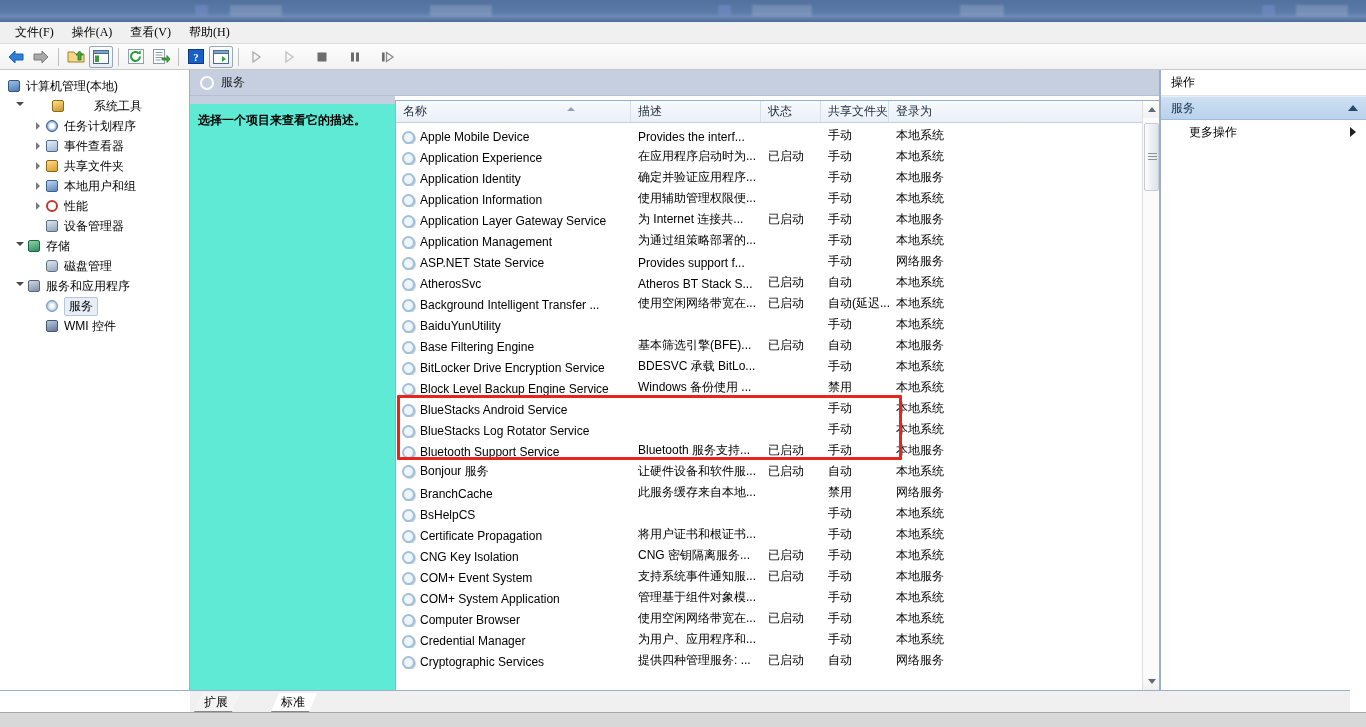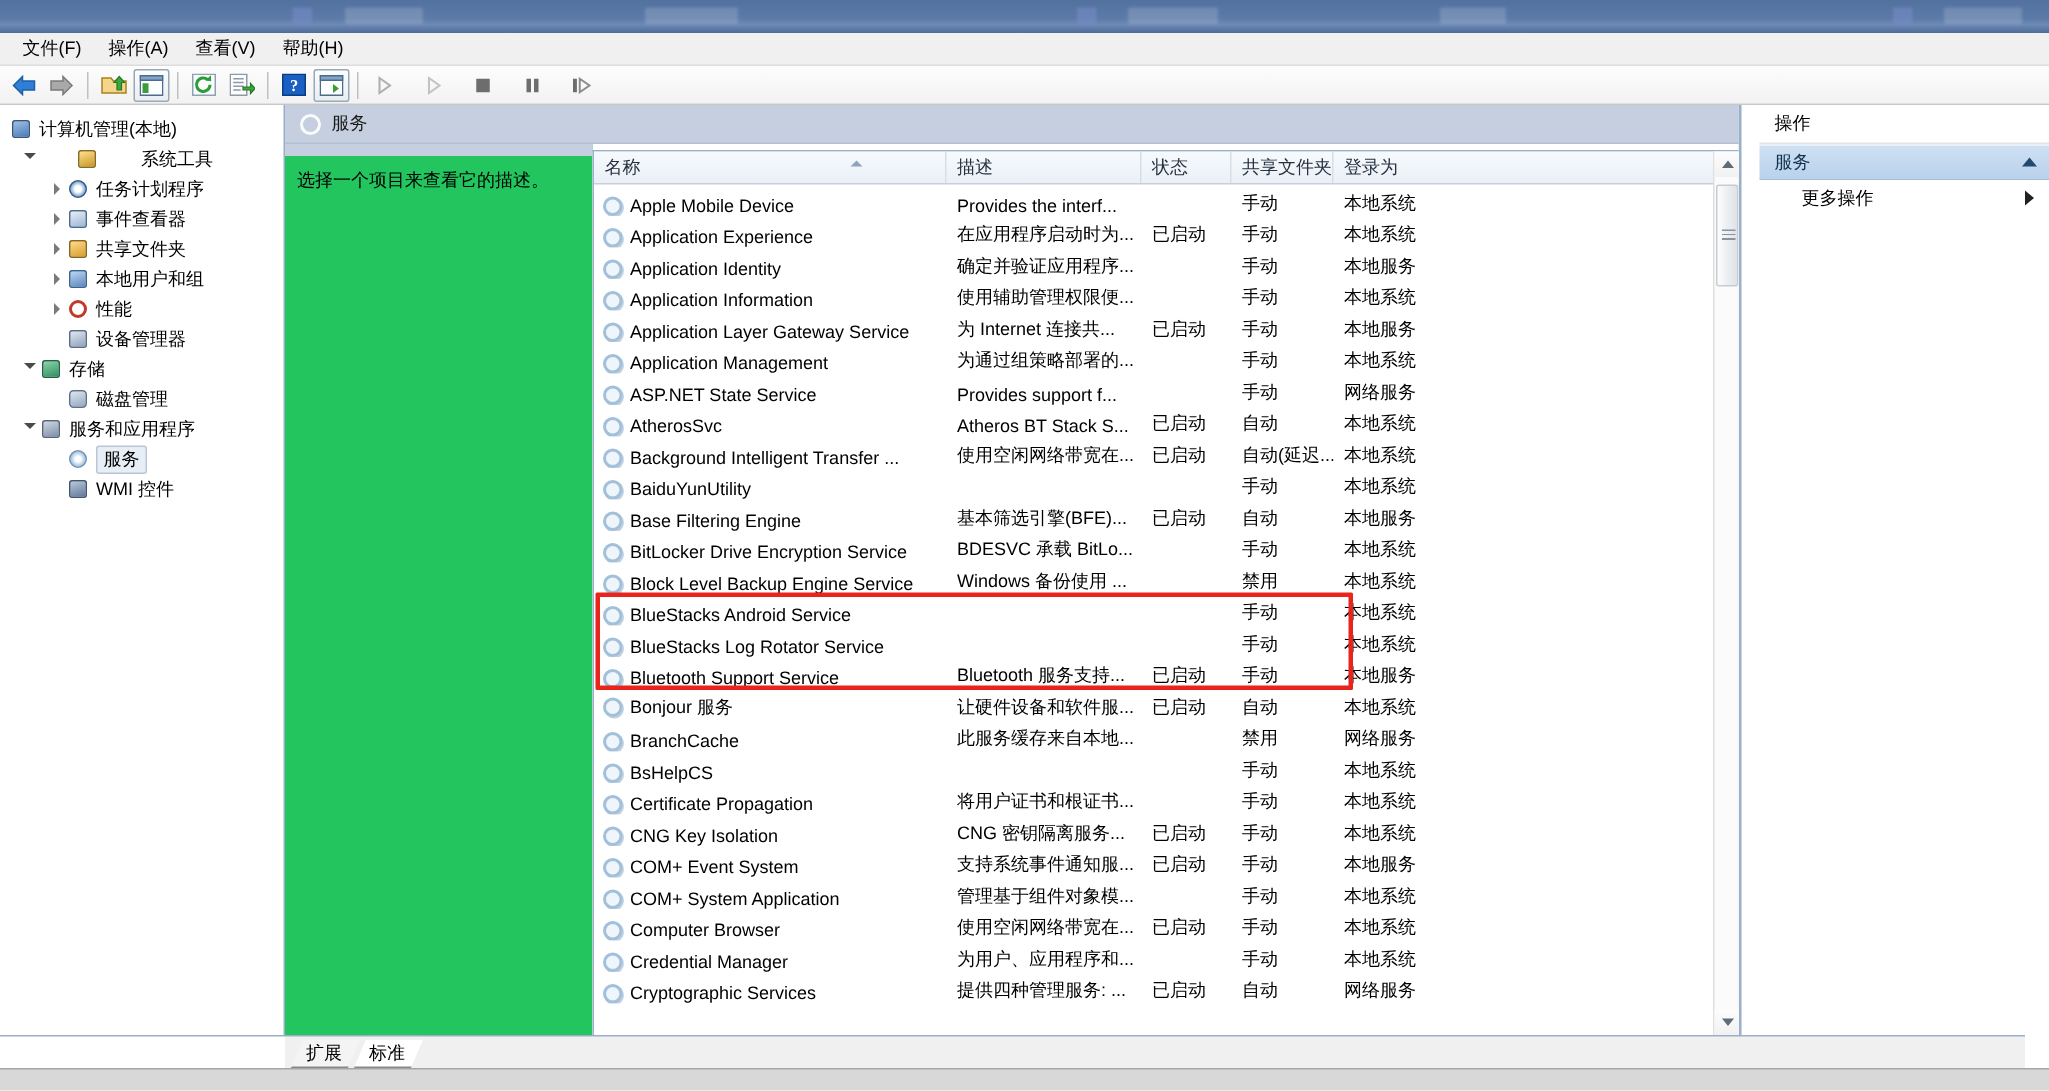--- a/index.html
+++ b/index.html
@@ -53,21 +53,21 @@
     background: linear-gradient(180deg,#f6b9ae 0%, #e8796a 45%, #d6523f 52%, #ea8a78 100%);
     border-color: #a8503f; color: #fff; font-weight: bold;
   }
   .glyph-min { display:block; width:10px; height:3px; background:#23456e; margin-top:6px; }
   .glyph-max { display:block; width:10px; height:9px; border:1.5px solid #23456e; border-top-width:3px; }
 
   
   #menubar {
     position: absolute; left: 0; top: 22px; width: 1366px; height: 22px;
     background: #f0f0f0; border-bottom: 1px solid #dcdcdc;
-    display: flex; align-items: center; padding-left: 6px;
+    display: flex; align-items: center; padding-left: 6px; font-family: Liberation Serif, serif;
   }
   .menu-item { padding: 2px 9px; font-size: 12px; color: #000; cursor: default; }
 
   
   #toolbar {
     position: absolute; left: 0; top: 44px; width: 1366px; height: 26px;
     background: linear-gradient(180deg,#fdfdfd 0%, #f2f2f2 100%);
     border-bottom: 1px solid #c8c8c8;
     display: flex; align-items: center; padding-left: 4px; gap: 1px;
   }
@@ -119,22 +119,23 @@
     height: 26px; background: #c5cfdf;
     display: flex; align-items: center; padding-left: 10px; gap: 7px;
     border-bottom: 1px solid #b3bfd2;
   }
   .banner-gear { width: 14px; height: 14px; border-radius: 50%;
     border: 2px solid #ffffff; background: transparent; opacity: .92; }
   #svc-banner-text { font-size: 12px; color: #1a1a1a; }
 
   #center-body { flex: 1; display: flex; position: relative; background: #ffffff; }
   #desc-col {
-    width: 205px; background: #22c55e; padding: 16px 8px 0 8px;
+    width: 205px; background: #5eead4; padding: 16px 8px 0 8px;
     position: relative;
+    font-weight: bold;
   }
   #desc-col::before {
     content:""; position:absolute; left:0; top:0; width:100%; height:8px;
     background: #c5cfdf;
   }
   #desc-text { font-size: 12px; color: #000; line-height: 1.4; position: relative; }
 
   
   #listview {
     flex: 1; position: relative; background: #fff;
@@ -194,21 +195,21 @@
     border: 1px solid #c6ccd3; border-radius: 2px;
   }
   #lv-thumb::after {
     content:""; position:absolute; left:3px; top:29px; width:9px; height:7px;
     background: repeating-linear-gradient(180deg,#8a939c 0 1px, transparent 1px 3px);
   }
 
   
   #actions-pane {
     width: 206px; height: 100%; background: #ffffff;
-    display: flex; flex-direction: column; border-left: 1px solid #9ab0c8; padding-left: 12px;
+    display: flex; flex-direction: column; border-left: 1px solid #9ab0c8;
   }
   #act-title {
     height: 26px; display: flex; align-items: center; padding-left: 10px;
     background: #ffffff; font-size: 12px; color: #000;
     border-bottom: 1px solid #e3e3e3;
   }
   #act-group {
     height: 24px; display: flex; align-items: center; justify-content: space-between;
     padding: 0 8px 0 10px;
     background: linear-gradient(180deg,#cfe0f3 0%, #b9d2ec 100%);
@@ -219,21 +220,21 @@
   .act-item {
     height: 24px; display: flex; align-items: center; justify-content: space-between;
     padding: 0 10px 0 28px; font-size: 12px; color: #000;
   }
   .act-item .more-caret { width:0;height:0;border-top:5px solid transparent;border-bottom:5px solid transparent;border-left:6px solid #222; }
 
   
   #tabstrip {
     position: absolute; left: 190px; top: 690px; width: 1160px; height: 22px;
     background: #f0f0f0; border-top: 1px solid #9ab0c8;
-    display: flex; align-items: flex-end; padding-left: 4px;
+    display: flex; align-items: flex-end; padding-left: 4px; gap: 35px;
   }
   .tabitem {
     position: relative; height: 19px; display: flex; align-items: center;
     padding: 0 12px 0 10px; font-size: 12px; color: #000;
     background: #f4f4f4; margin-right: -4px;
     clip-path: polygon(8px 0, 100% 0, calc(100% - 8px) 100%, 0 100%);
     border-bottom: 1px solid #888;
   }
   .tabitem.active { background: #ffffff; }
 

